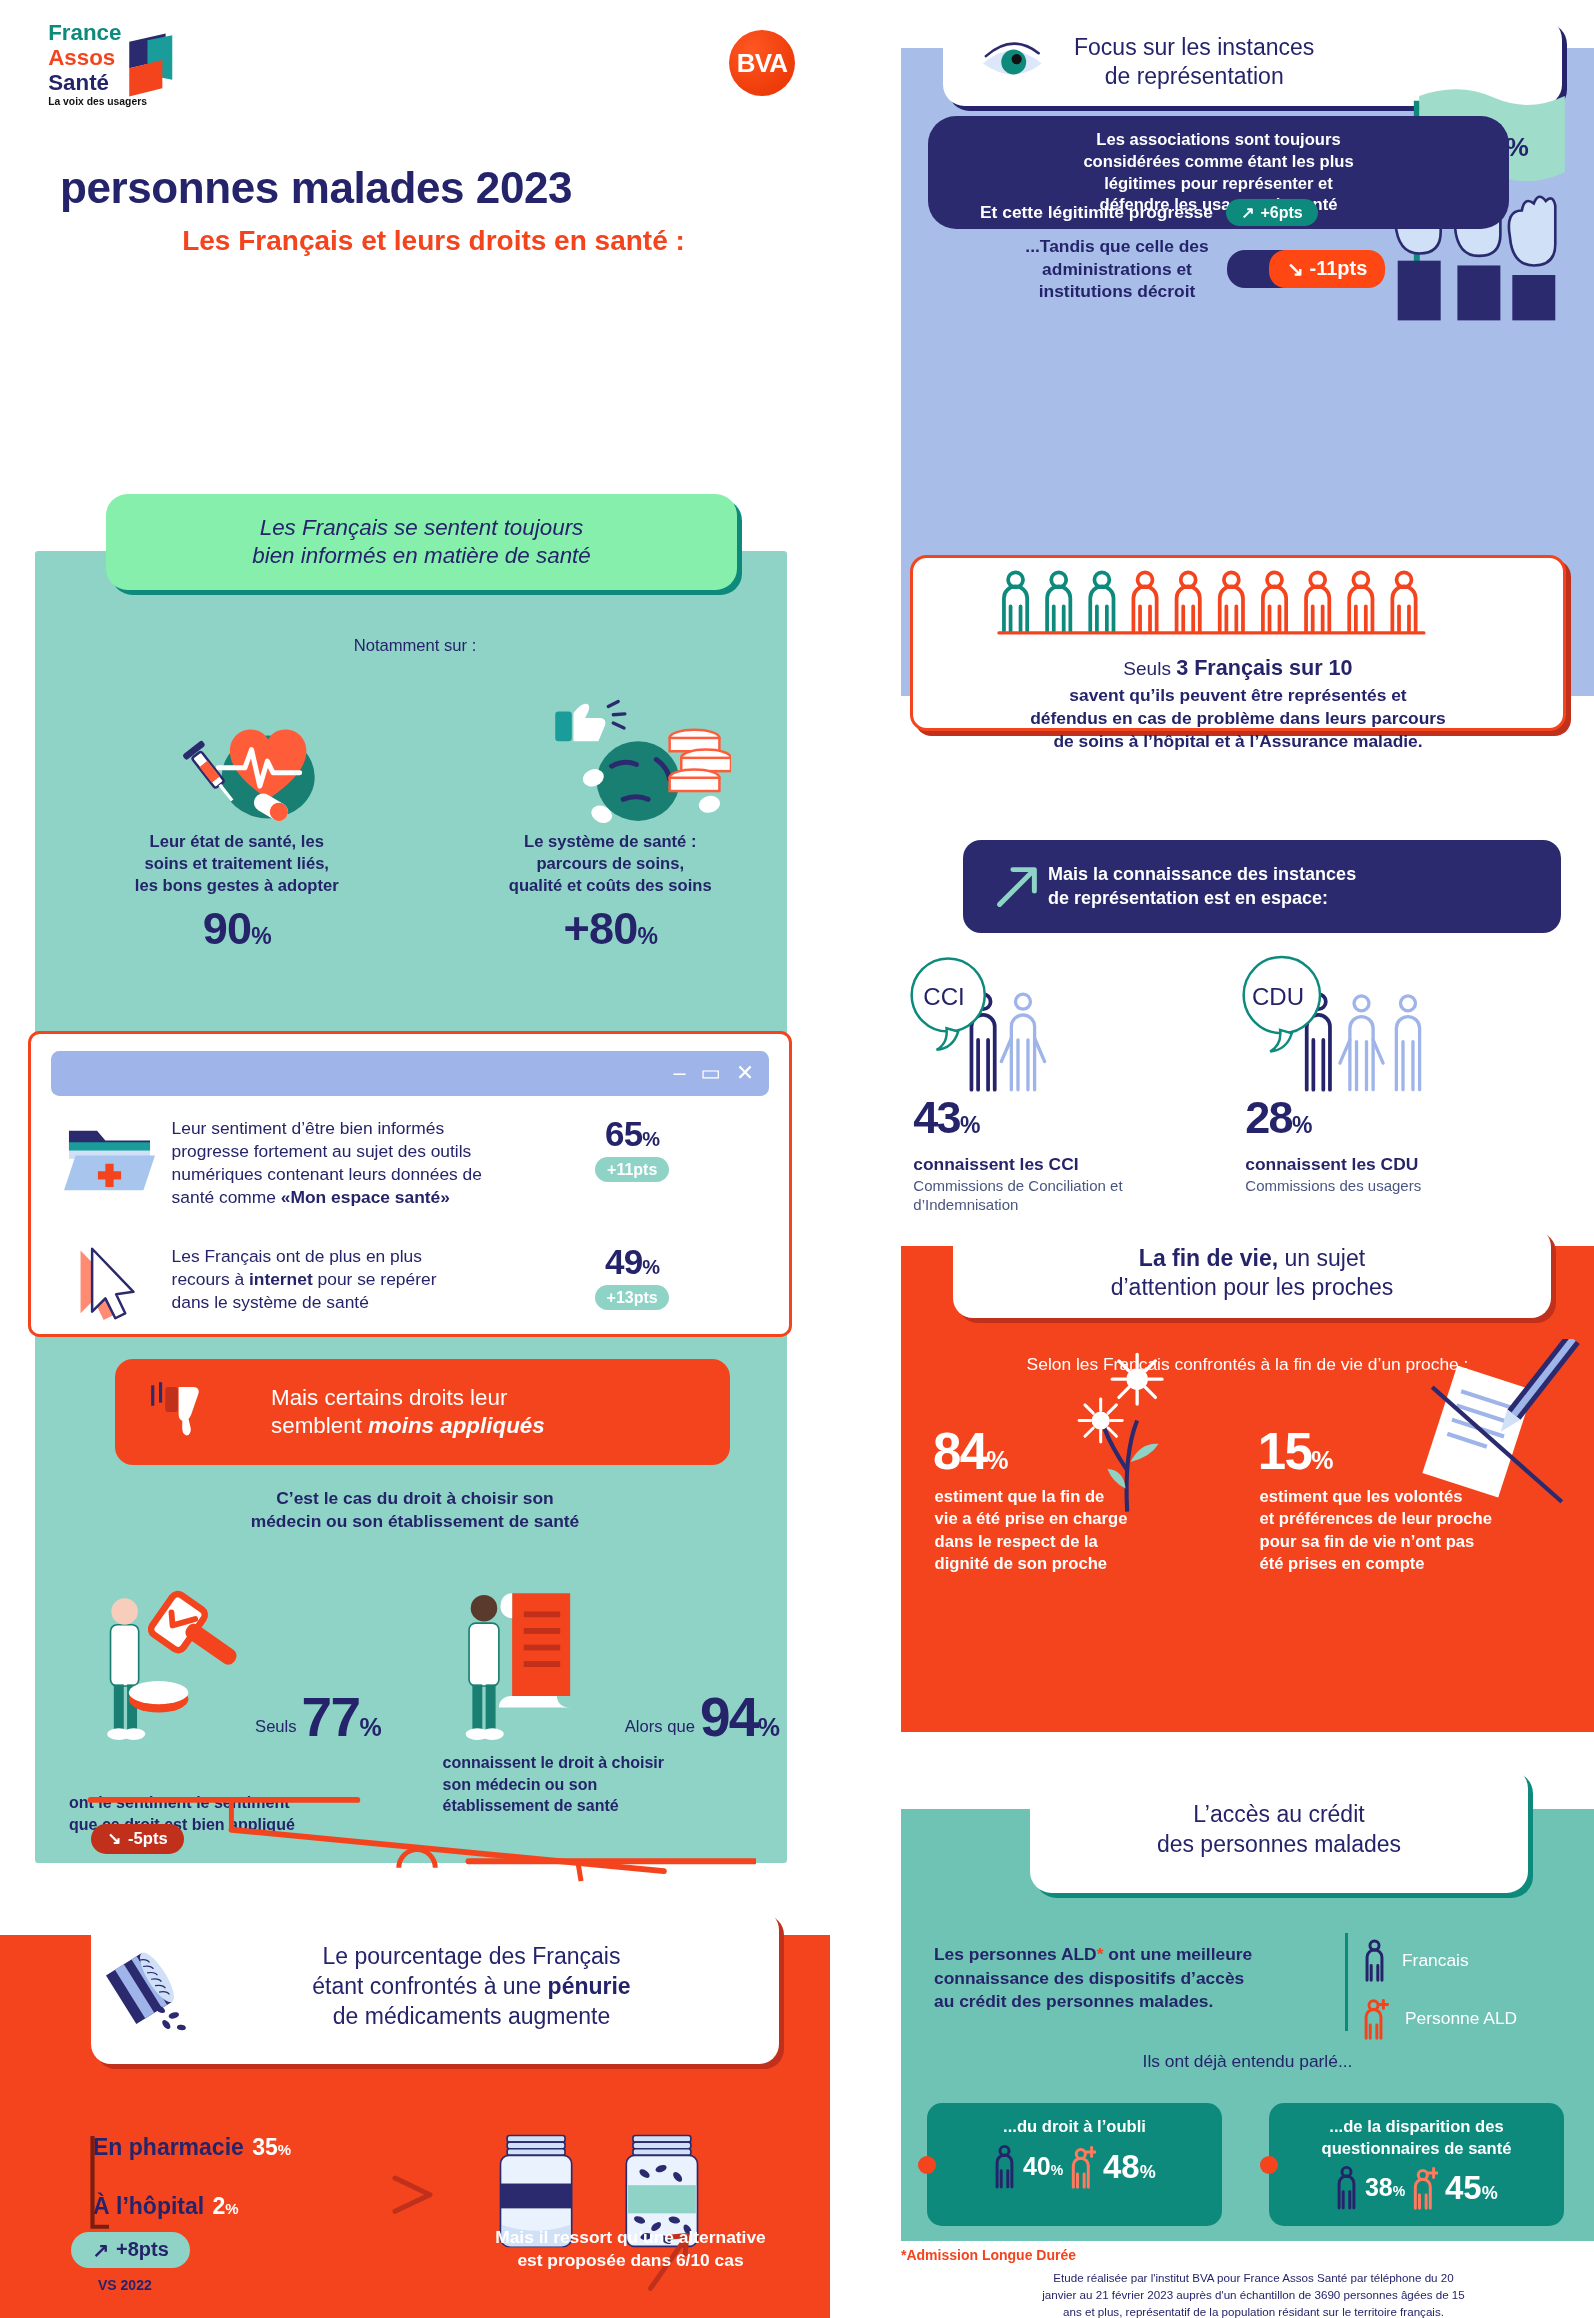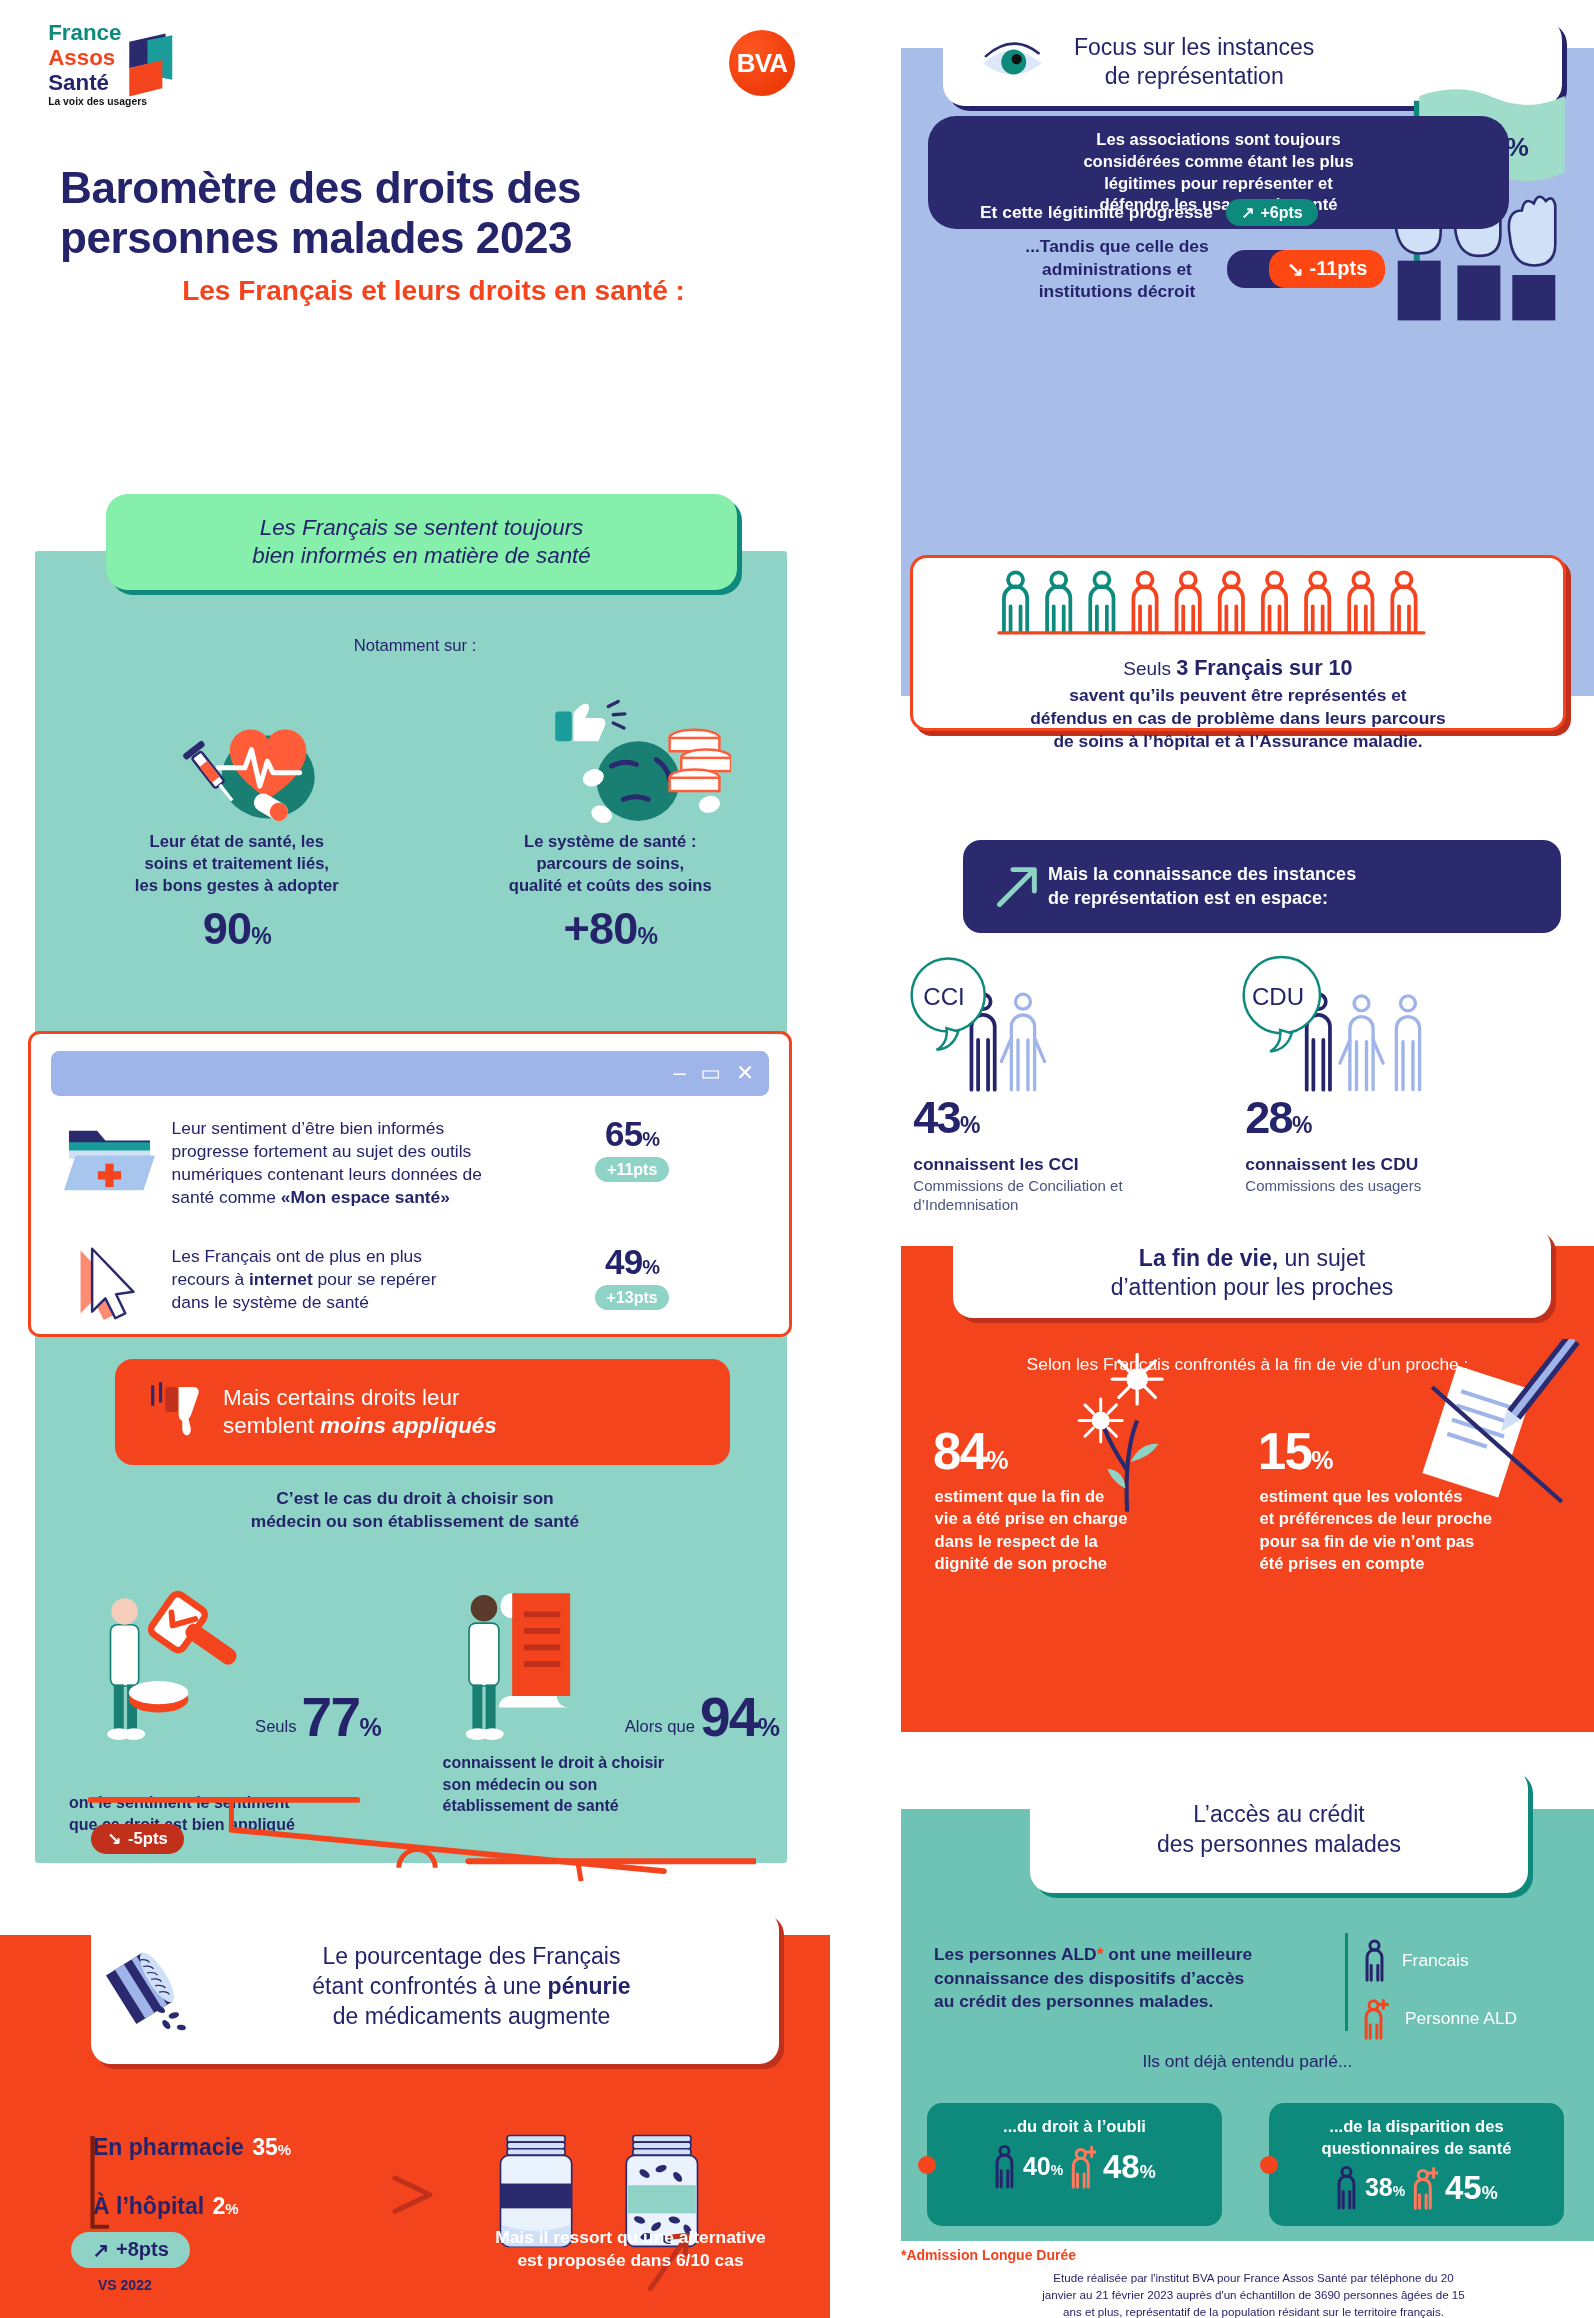--- a/index.html
+++ b/index.html
@@ -60,21 +60,21 @@
   .winrow .val { width:108px; text-align:center; }
   .winrow .val .p { font-size:35px; font-weight:700; color:#25246a; letter-spacing:-0.8px;}
   .winrow .val .p .sm { font-size:20px; }
   .winrow .val .d { display:inline-block; margin-top:3.3px; padding:3.3px 11.6px; border-radius:13.3px;
                     background:#8ed3c6; color:#fff; font-size:16px; font-weight:700; }
 
   
   #orangebar { position:absolute; left:115px; top:1359px; width:615px; height:106px;
                background:#f4441e; border-radius:18px; display:flex; align-items:center; gap:20px;
                padding-left:33px; }
-  #orangebar .tx { color:#fff; font-size:22.4px; line-height:1.25; }
+  #orangebar .tx { color:#fff; font-size:22.4px; line-height:1.25;margin-left:48px; }
   .cascase { position:absolute; left:0; top:1487px; width:830px; text-align:center;
              font-size:17.4px; font-weight:700; color:#25246a; line-height:1.34; }
 
   .duo2 { position:absolute; top:1561px; left:46px; width:760px; display:flex; }
   .duo2 > div { width:50%; position:relative; }
   .duo2 .statline { display:flex; align-items:flex-end; justify-content:center; gap:5px; height:191px;}
   .duo2 .seuls { font-size:16.6px; color:#25246a; font-weight:400; padding-bottom:15px;}
   .duo2 .num { font-size:55px; font-weight:700; color:#25246a; line-height:0.95; letter-spacing:-1.7px;}
   .duo2 .num .sm { font-size:25px; }
   .duo2 .sub { font-size:16px; font-weight:700; line-height:1.35; color:#25246a; padding:0 15px;}
@@ -204,21 +204,20 @@
         <path d="M98 30 L142 20 L142 52 L98 62 Z" fill="#2b2a6e"></path>
         <path d="M120 28 L150 22 L150 76 L120 70 Z" fill="#1a9d9a"></path>
         <path d="M98 62 L138 52 L138 86 L98 96 Z" fill="#f4441e"></path>
         <text x="0" y="106" font-family="Liberation Sans, sans-serif" font-size="12.5" font-weight="700" fill="#111">La voix des usagers</text>
       </svg>
     </div>
 
     <div id="bva">BVA</div>
 
     <div id="title">
-      <div class="t1">Baromètre des droits des</div>
       <div class="t1">personnes malades 2023</div>
       <div class="t2">
         <div>Les Français et leurs droits en santé :</div>
       </div>
     </div>
 
     <div id="teal1"></div>
 
     <div id="teal1head">
       <div class="ht">

